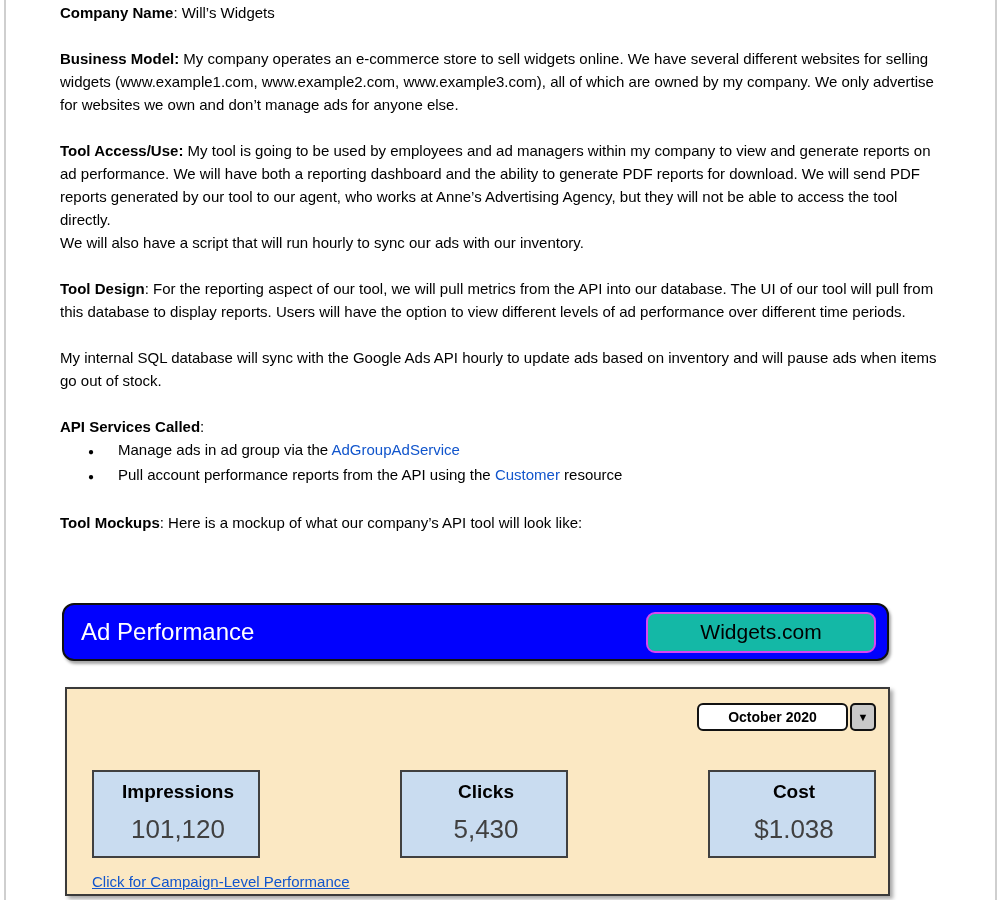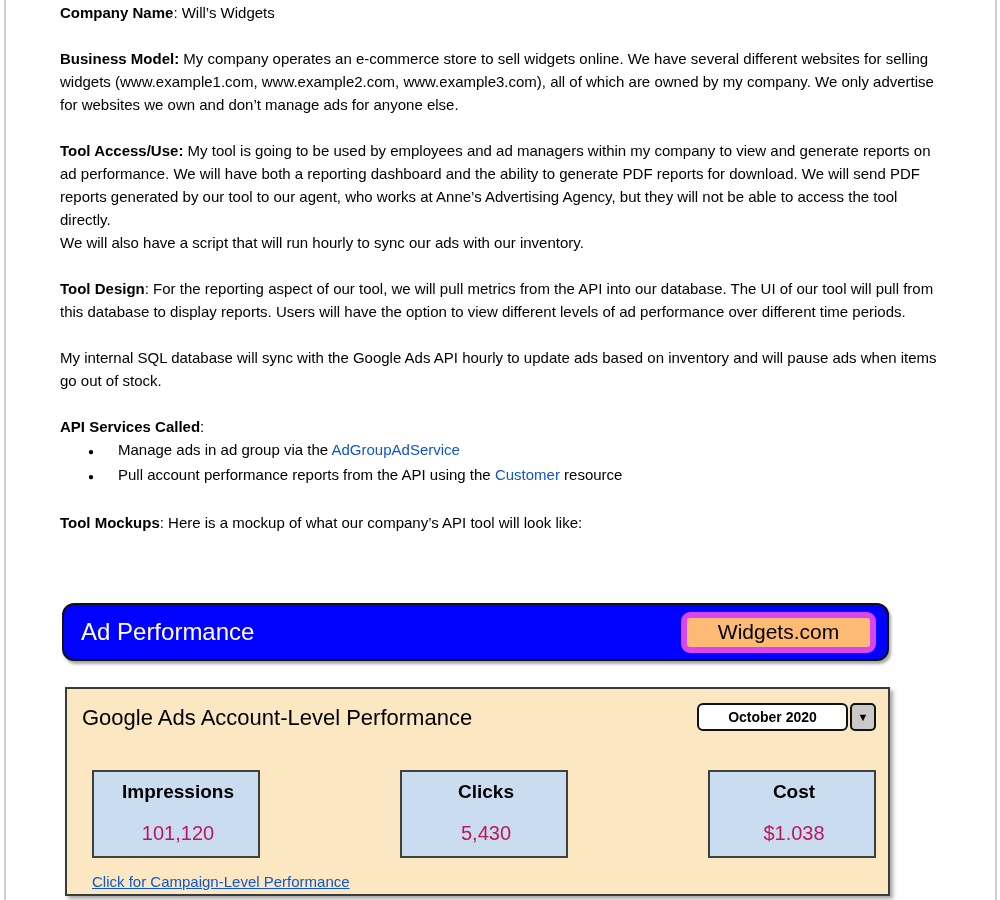--- a/index.html
+++ b/index.html
@@ -23,21 +23,21 @@
   .bullet-dot { width:30px; font-size:10px; flex:none; }
   .bullet-text { flex:1; }
 
   
   .mock-bar { position:absolute; left:62px; top:603px; width:827px; height:58px;
               background:#0101FE; border:2px solid #111111; border-radius:12px;
               box-shadow:2px 3px 3px rgba(0,0,0,0.35);
               display:flex; align-items:center; justify-content:space-between;
               padding:0 11px 0 17px;gap:12px; }
   .mock-bar-title { color:#ffffff; font-size:24px; }
-  .site-button { width:195px; height:41px; background:#fdba74; border:6px solid #d946ef;
+  .site-button { width:230px; height:41px; background:#14b8a6; border:2px solid #d946ef;
                  border-radius:9px; display:flex; align-items:center; justify-content:center;
                  font-size:21px; color:#000; cursor:pointer; }
 
   
   .mock-panel { position:absolute; left:65px; top:687px; width:825px; height:209px;
                 background:#FBE8C3; border:2px solid #3a3a3a;
                 box-shadow:3px 3px 4px rgba(0,0,0,0.35); }
   .panel-title { position:absolute; left:15px; top:16px; font-size:22px; color:#000; }
 
   .dropdown { position:absolute; right:12px; top:14px; display:flex; align-items:stretch; cursor:pointer; }
@@ -47,21 +47,21 @@
   .dropdown-button { width:26px; height:28px; margin-left:2px; background:#c9c9c9;
                      border:2px solid #111; border-radius:5px; display:flex;
                      align-items:center; justify-content:center; font-size:11px; color:#000; }
 
   .cards-row { position:absolute; left:25px; right:12px; top:81px; display:flex;
                justify-content:space-between; }
   .metric-card { width:168px; height:88px; background:#C9DCF0; border:2px solid #404040;
                  display:flex; flex-direction:column; align-items:center;
                  justify-content:space-between; padding:9px 0 11px 4px; }
   .metric-label { font-weight:bold; font-size:19px; color:#000; }
-  .metric-value { font-size:20px; color:#be185d; }
+  .metric-value { font-size:26px; color:#404040; }
 
   .panel-link { position:absolute; left:25px; top:184px; font-size:15px;
                 color:#1155CC; text-decoration:underline; cursor:pointer; }
 </style>
 </head>
 <body>
 
 <div class="page-edge left"></div>
 <div class="page-edge right"></div>
 
@@ -94,21 +94,20 @@
 </div>
 
 <div class="mock-bar">
   <span class="mock-bar-title">Ad Performance</span>
   <div class="site-button">
       <span>Widgets.com</span>
     </div>
 </div>
 
 <div class="mock-panel">
-  <span class="panel-title">Google Ads Account-Level Performance</span>
 
   <div class="dropdown">
     <div class="dropdown-value">October 2020</div>
     <div class="dropdown-button">▼</div>
   </div>
 
   <div class="cards-row">
     <div class="metric-card">
       <span class="metric-label">Impressions</span>
       <span class="metric-value">101,120</span>

